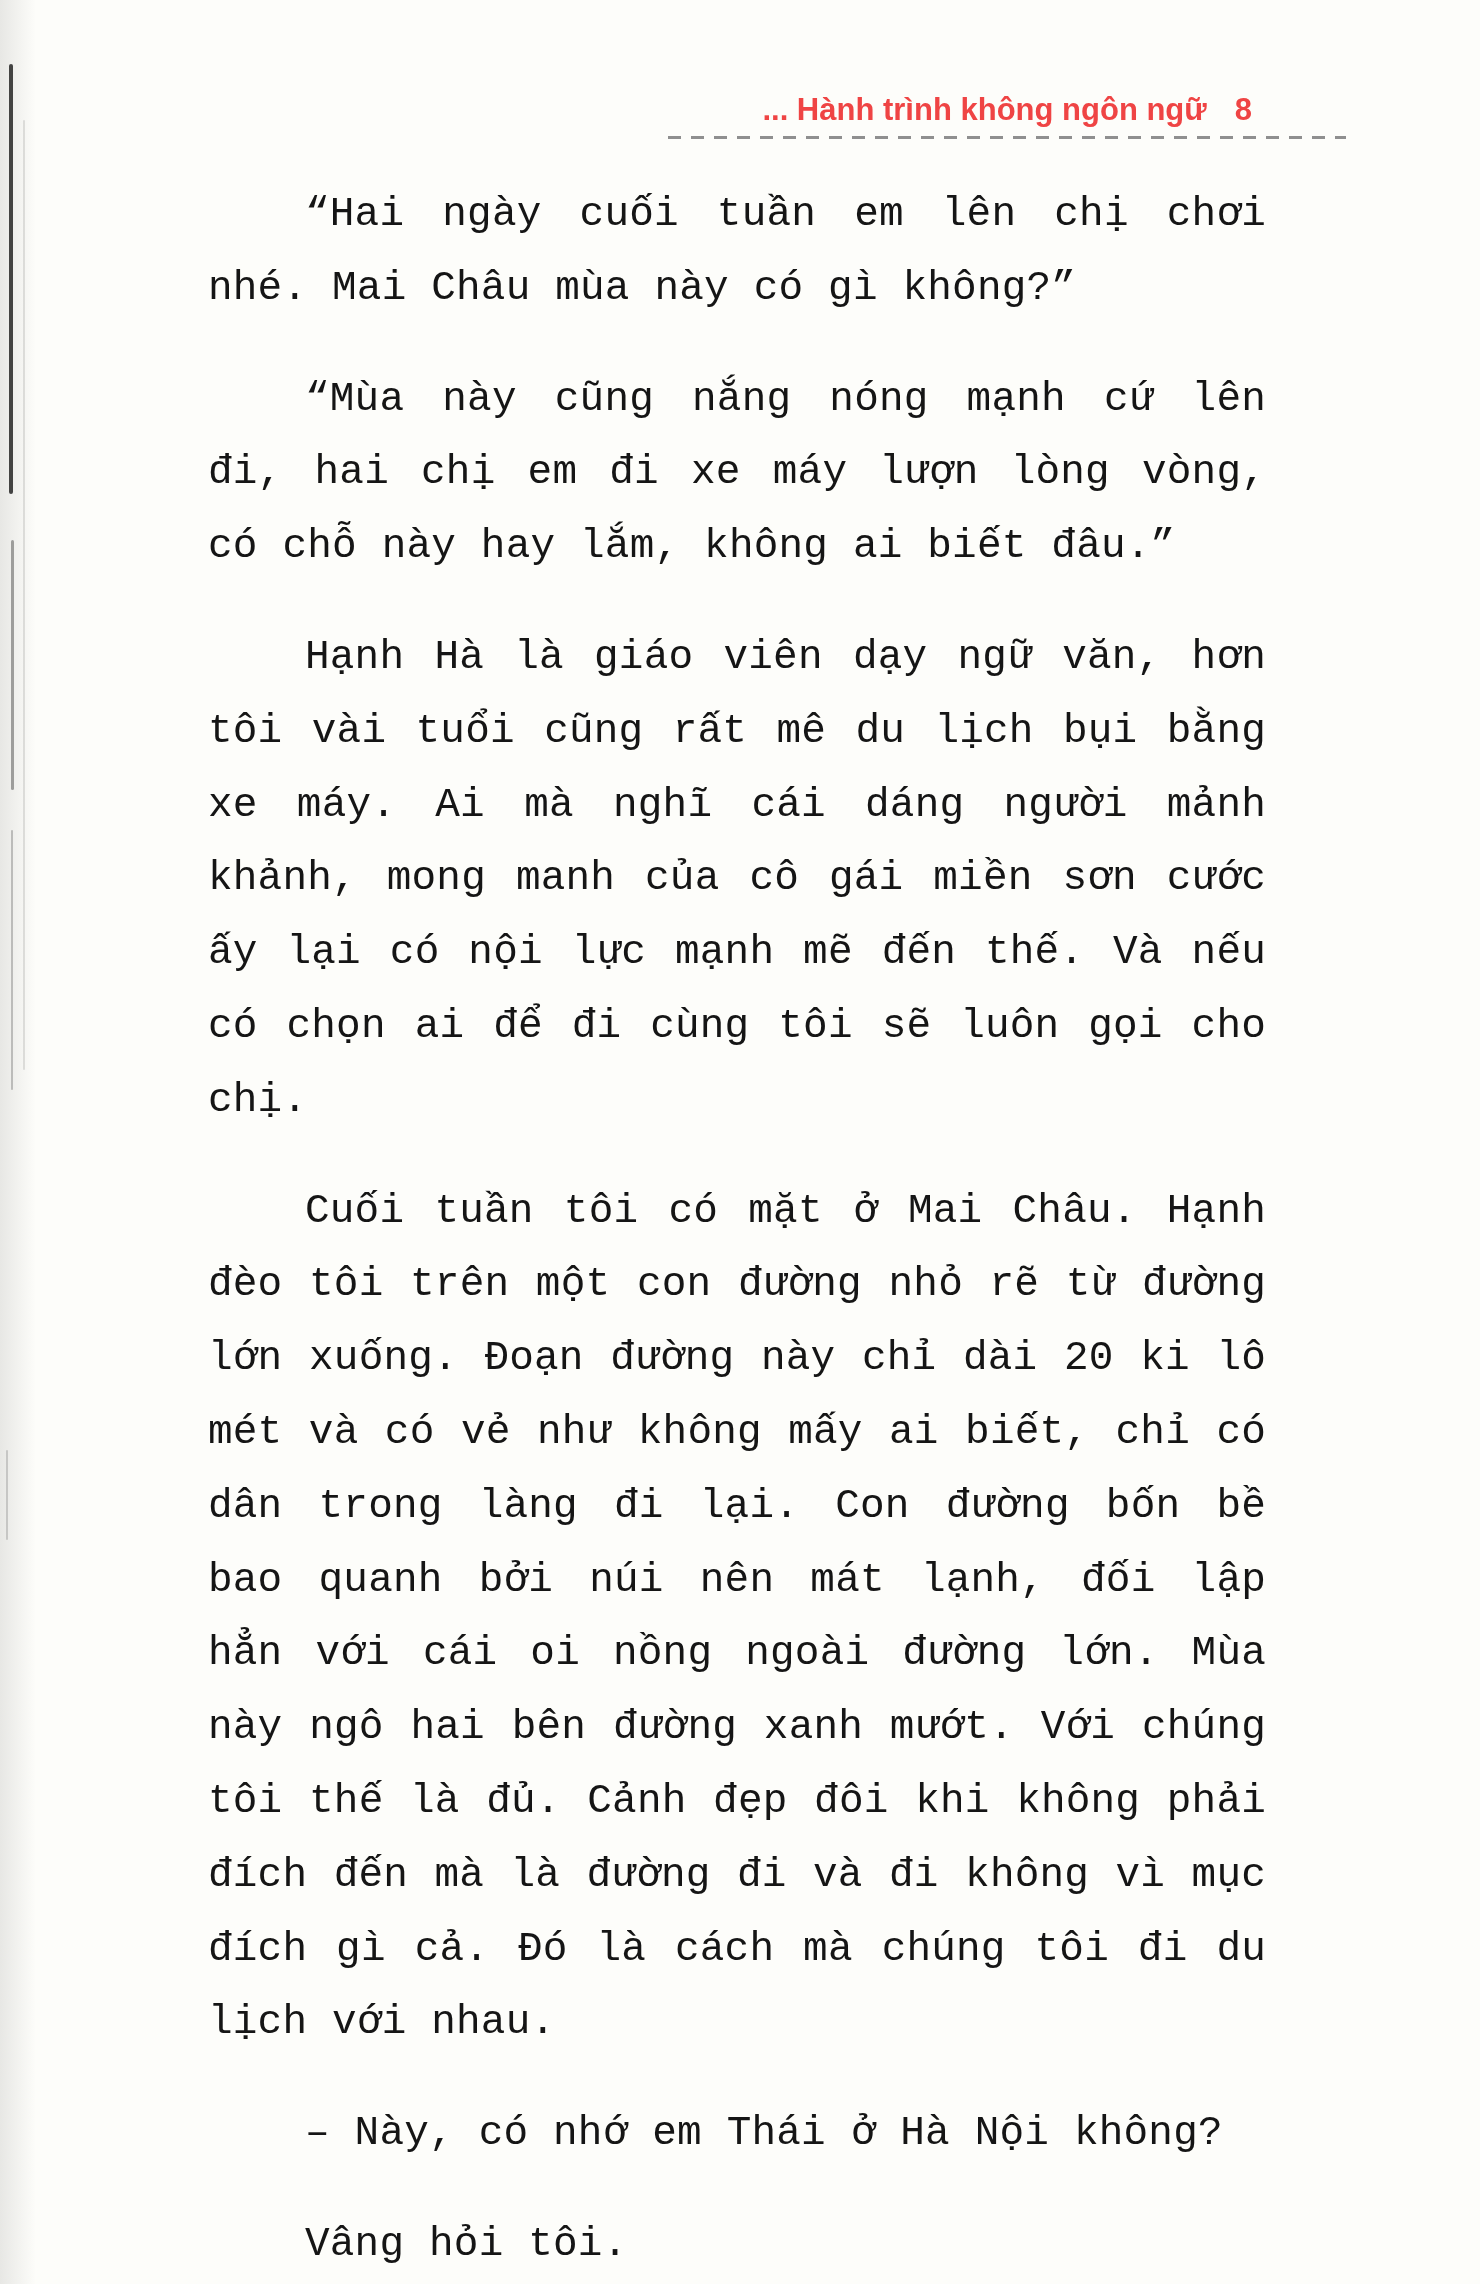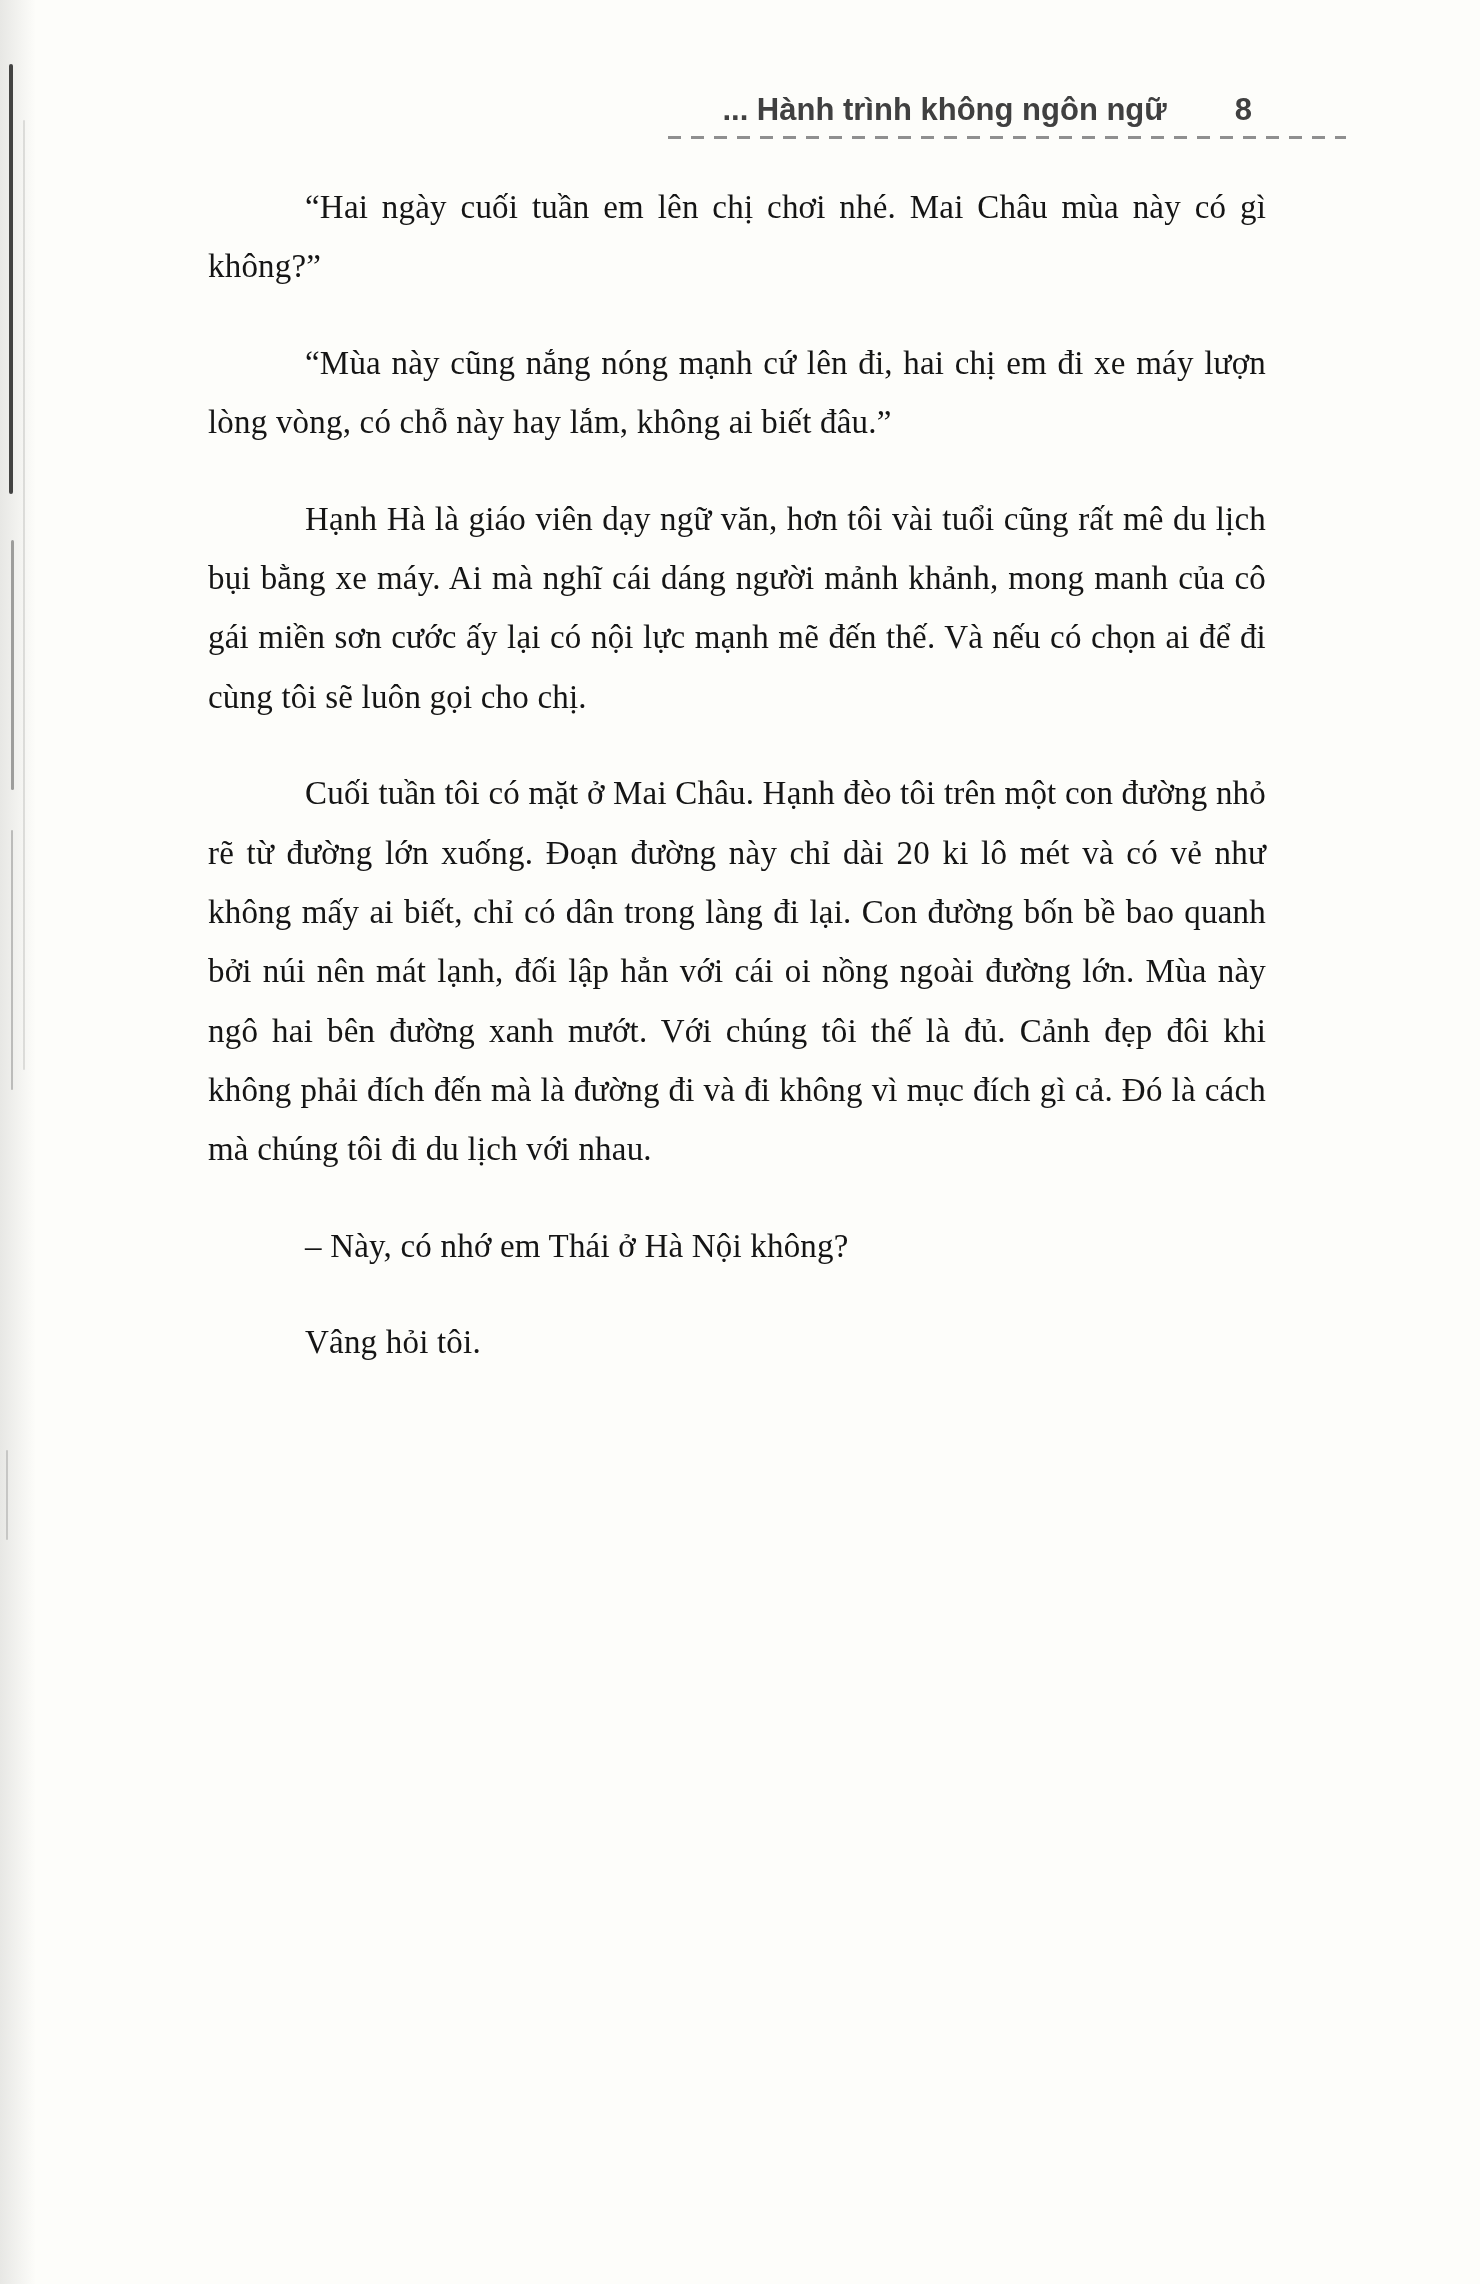--- a/index.html
+++ b/index.html
@@ -30,42 +30,43 @@
   .artifact{position:absolute;background:#242424;border-radius:2px;}
   .a1{left:9px;  top:64px;  width:4px; height:430px; opacity:.85;}
   .a2{left:11px; top:540px; width:3px; height:250px; opacity:.40;}
   .a3{left:11px; top:830px; width:2px; height:260px; opacity:.25;}
   .a4{left:23px; top:120px; width:2px; height:950px; opacity:.12;}
   .a5{left:6px;  top:1450px;width:2px; height:90px;  opacity:.18;}
 
   
   .header-row{
     position:absolute;top:92px;right:228px;
-    display:flex;align-items:baseline;gap:68px;
+    display:flex;align-items:baseline;gap:28px;
     font-family:"Liberation Sans","DejaVu Sans",sans-serif;
-    font-weight:700;font-size:31px;color:#404040;
+    font-weight:700;font-size:31px;color:#ef4444;
     white-space:nowrap;
   }
   .dashed-rule{
     position:absolute;top:136px;right:134px;
     width:678px;height:3px;
     background:repeating-linear-gradient(to right, var(--rule) 0 13px, transparent 13px 23px);
   }
 
   
   main{
     position:absolute;top:178px;left:208px;right:212px;
   }
   main p{
     margin:0 2px 37px 0;
-    font-size:33px;
+    font-size:41px;
     line-height:1.8;
     text-align:justify;
     text-indent:97px;
     letter-spacing:.2px;
+    font-family:Liberation Mono, monospace;
   }
   main p:last-child{margin-bottom:0;}
 </style>
 </head>
 <body>
 
 <div class="page">
 
   <div class="scan-edge">
     <div class="edge-shade"></div>

